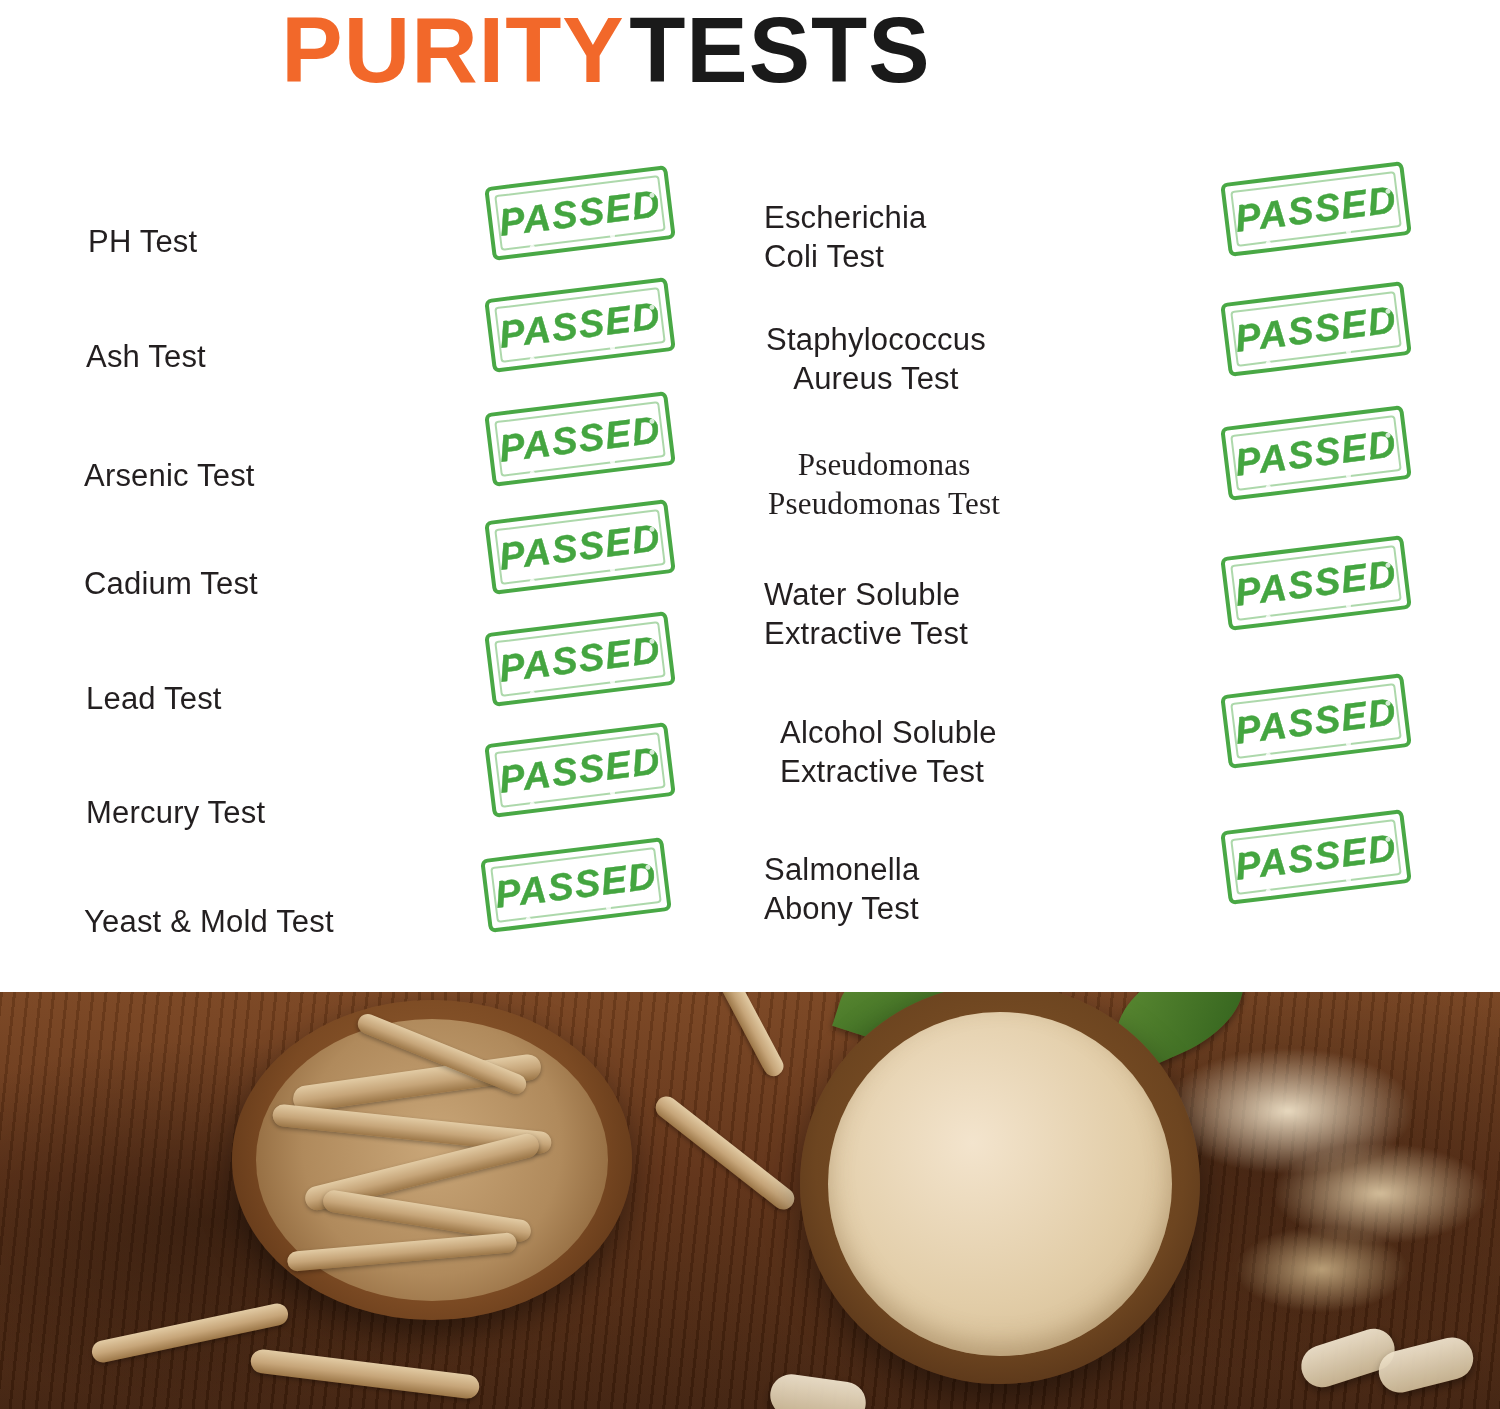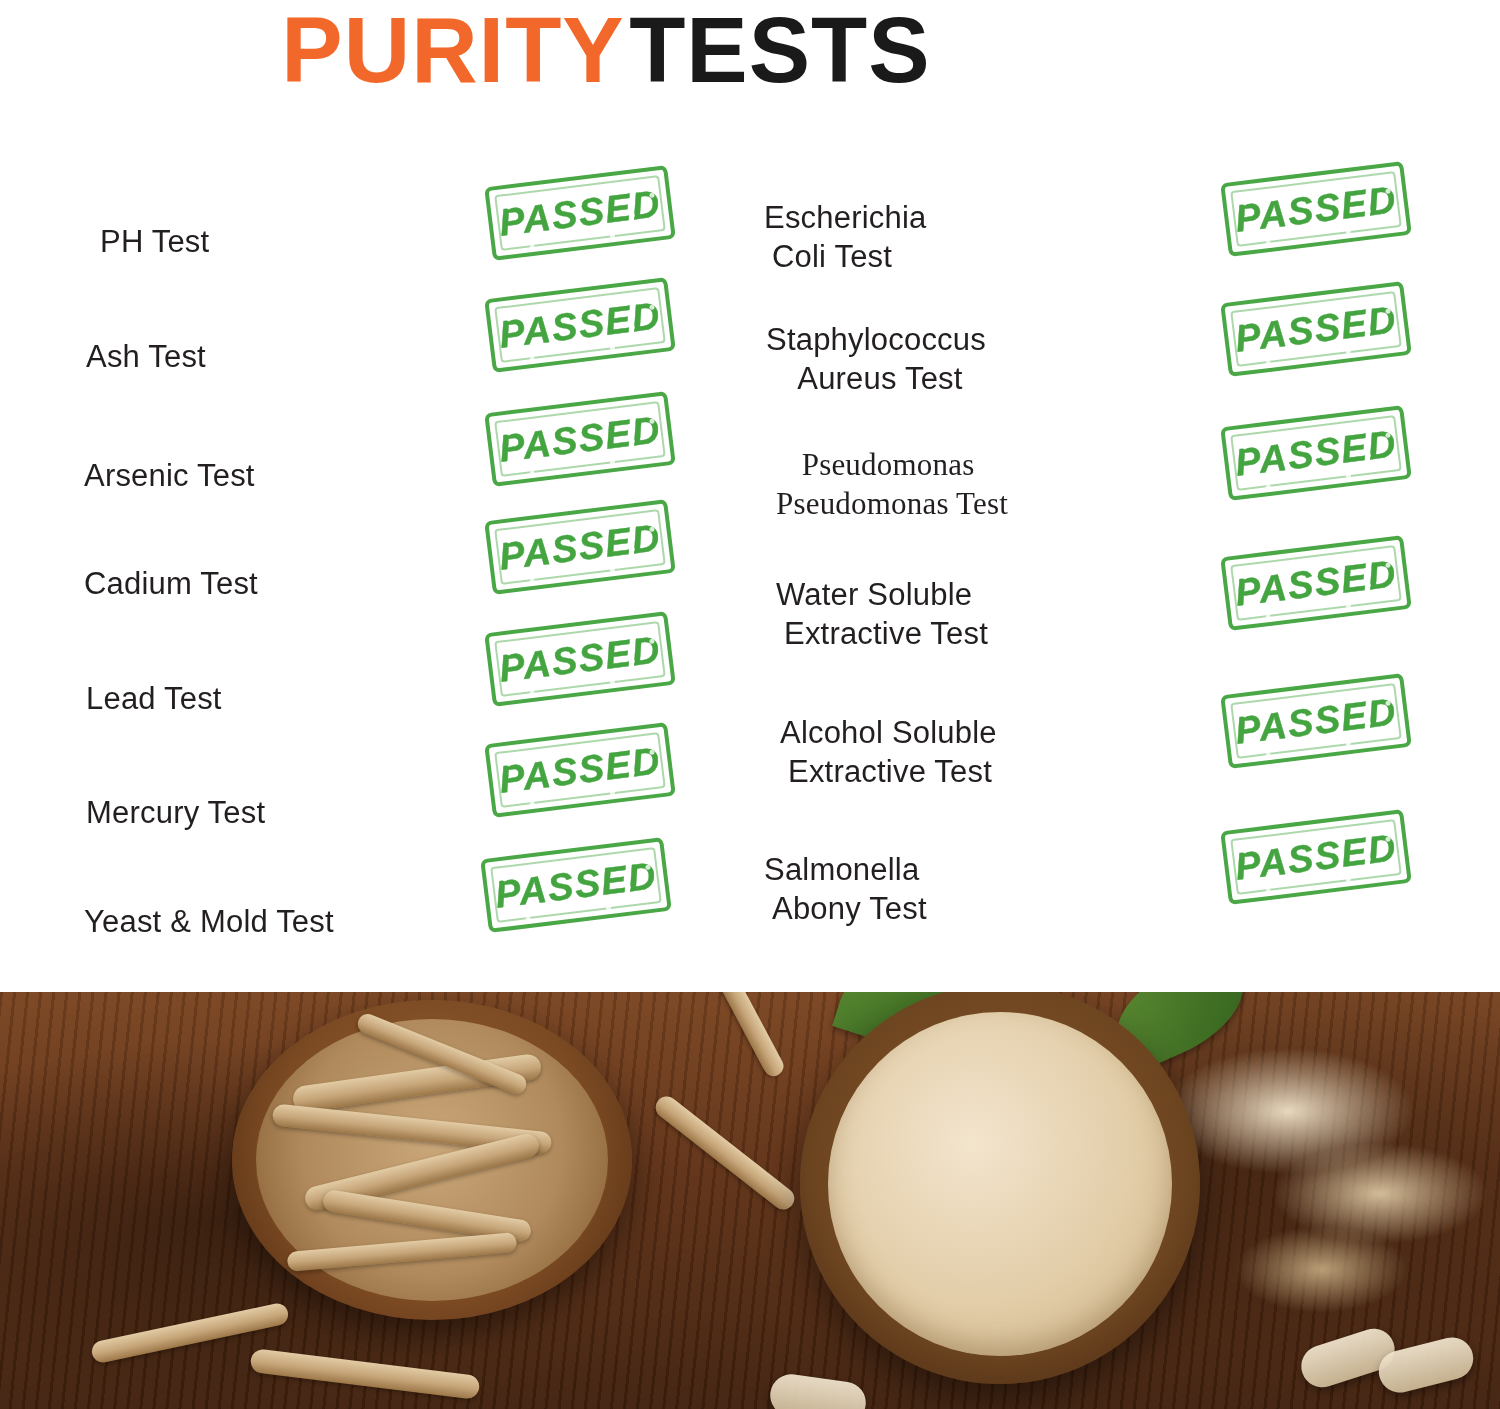--- a/index.html
+++ b/index.html
@@ -49,21 +49,21 @@
     align-items: center;
   }
 
   .test-label {
     font-size: 31px;
     font-weight: 400;
     color: #231f20;
     line-height: 1.27;
     letter-spacing: 0.2px;
   }
-  .test-label .l2 { display: block; margin-left: 8px; }
+  .test-label .l2 { display: block; }
 
   
   .ctr { text-align: center; }
 
   
   .stamp {
     position: absolute;
     width: 184px;
     height: 74px;
     transform: rotate(-7deg);
@@ -222,21 +222,21 @@
 </style>
 </head>
 <body>
 
 <div class="title-wrap">
   <span class="title-word orange">PURITY</span>
   <span class="title-word dark">TESTS</span>
 </div>
 
 <div class="col col-left">
-  <div class="row" style="position:absolute; top:42px; left:16px;">
+  <div class="row" style="position:absolute; top:42px; left:4px;">
     <div class="test-label">PH Test</div>
   </div>
   <div class="row" style="position:absolute; top:157px; left:2px;">
     <div class="test-label">Ash Test</div>
   </div>
   <div class="row" style="position:absolute; top:276px; left:0px;">
     <div class="test-label">Arsenic Test</div>
   </div>
   <div class="row" style="position:absolute; top:384px; left:0px;">
     <div class="test-label">Cadium Test</div>
@@ -302,21 +302,21 @@
       <span>Staphylococcus</span>
       <span class="l2">Aureus Test</span>
     </div>
   </div>
   <div class="row" style="position:absolute; top:265px; left:8px;font-family:Liberation Serif, serif;">
     <div class="test-label ctr">
       <span>Pseudomonas</span>
       <span class="l2">Pseudomonas Test</span>
     </div>
   </div>
-  <div class="row" style="position:absolute; top:395px; left:16px;">
+  <div class="row" style="position:absolute; top:395px; left:4px;">
     <div class="test-label">
       <span>Water Soluble</span>
       <span class="l2">Extractive Test</span>
     </div>
   </div>
   <div class="row" style="position:absolute; top:533px; left:20px;">
     <div class="test-label">
       <span>Alcohol Soluble</span>
       <span class="l2">Extractive Test</span>
     </div>

